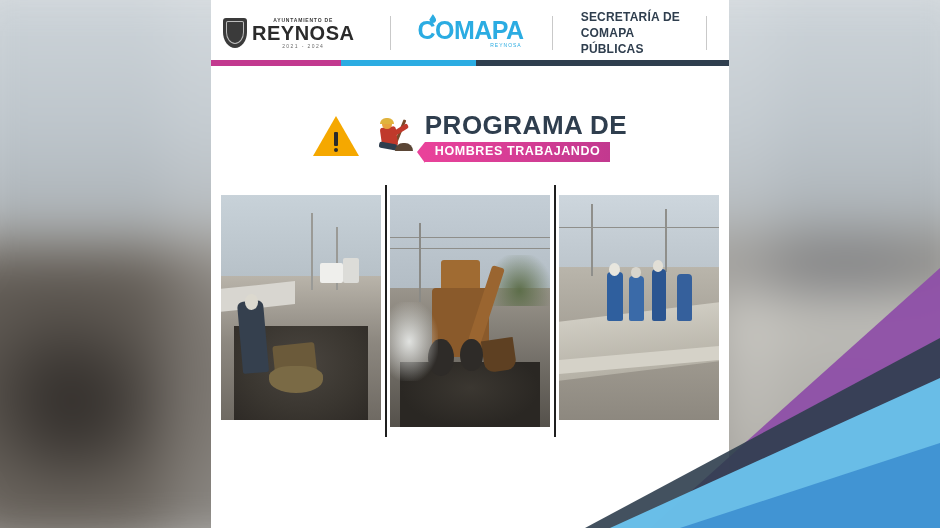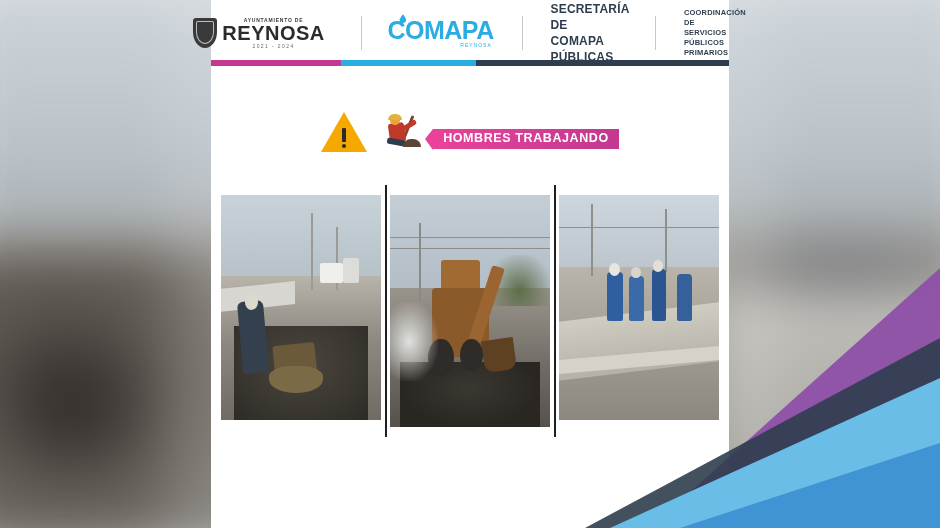--- a/index.html
+++ b/index.html
@@ -296,21 +296,21 @@
   }
 
   .title-text { line-height: 1; }
   .title-main {
     font-size: 26px;
     font-weight: bold;
     color: #2f3e4e;
     letter-spacing: 0.5px;
   }
   .title-ribbon {
-    margin-top: 12px;
+    margin-top: 4px;
     background: linear-gradient(90deg, #e9429a 0%, #c2398f 100%);
     color: #ffffff;
     font-size: 12.5px;
     font-weight: bold;
     letter-spacing: 0.6px;
     padding: 3px 10px 4px 10px;
     display: inline-block;
     position: relative;
   }
   .title-ribbon::before {
@@ -487,25 +487,20 @@
         <div class="divider-v"></div>
 
         <div class="dept">
           <div>SECRETARÍA DE</div>
           <div>COMAPA</div>
           <div>PÚBLICAS</div>
         </div>
 
         <div class="divider-v"></div>
 
-        <div class="dept small">
-          <div>COORDINACIÓN DE</div>
-          <div>SERVICIOS PÚBLICOS</div>
-          <div>PRIMARIOS</div>
-        </div>
 
       </div>
     </div>
 
     <div class="colorbar">
       <span style="width:130px;background:#c2398f"></span>
       <span style="width:135px;background:#2bace2"></span>
       <span style="width:253px;background:#2f3e4e"></span>
     </div>
 
@@ -517,20 +512,21 @@
       <div class="worker-icon">
         <div class="wi-tool"></div>
         <div class="wi-arm"></div>
         <div class="wi-body"></div>
         <div class="wi-head"></div>
         <div class="wi-helmet"></div>
         <div class="wi-leg"></div>
         <div class="wi-pile"></div>
       </div>
       <div class="title-text">
+        <div class="title-main">PROGRAMA DE</div>
         <div class="title-ribbon">HOMBRES TRABAJANDO</div>
       </div>
     </div>
 
     <div class="photos">
 
       <div class="photo p1">
         <div class="sky"></div>
           <div class="road"></div>
           <div class="guard"></div>

